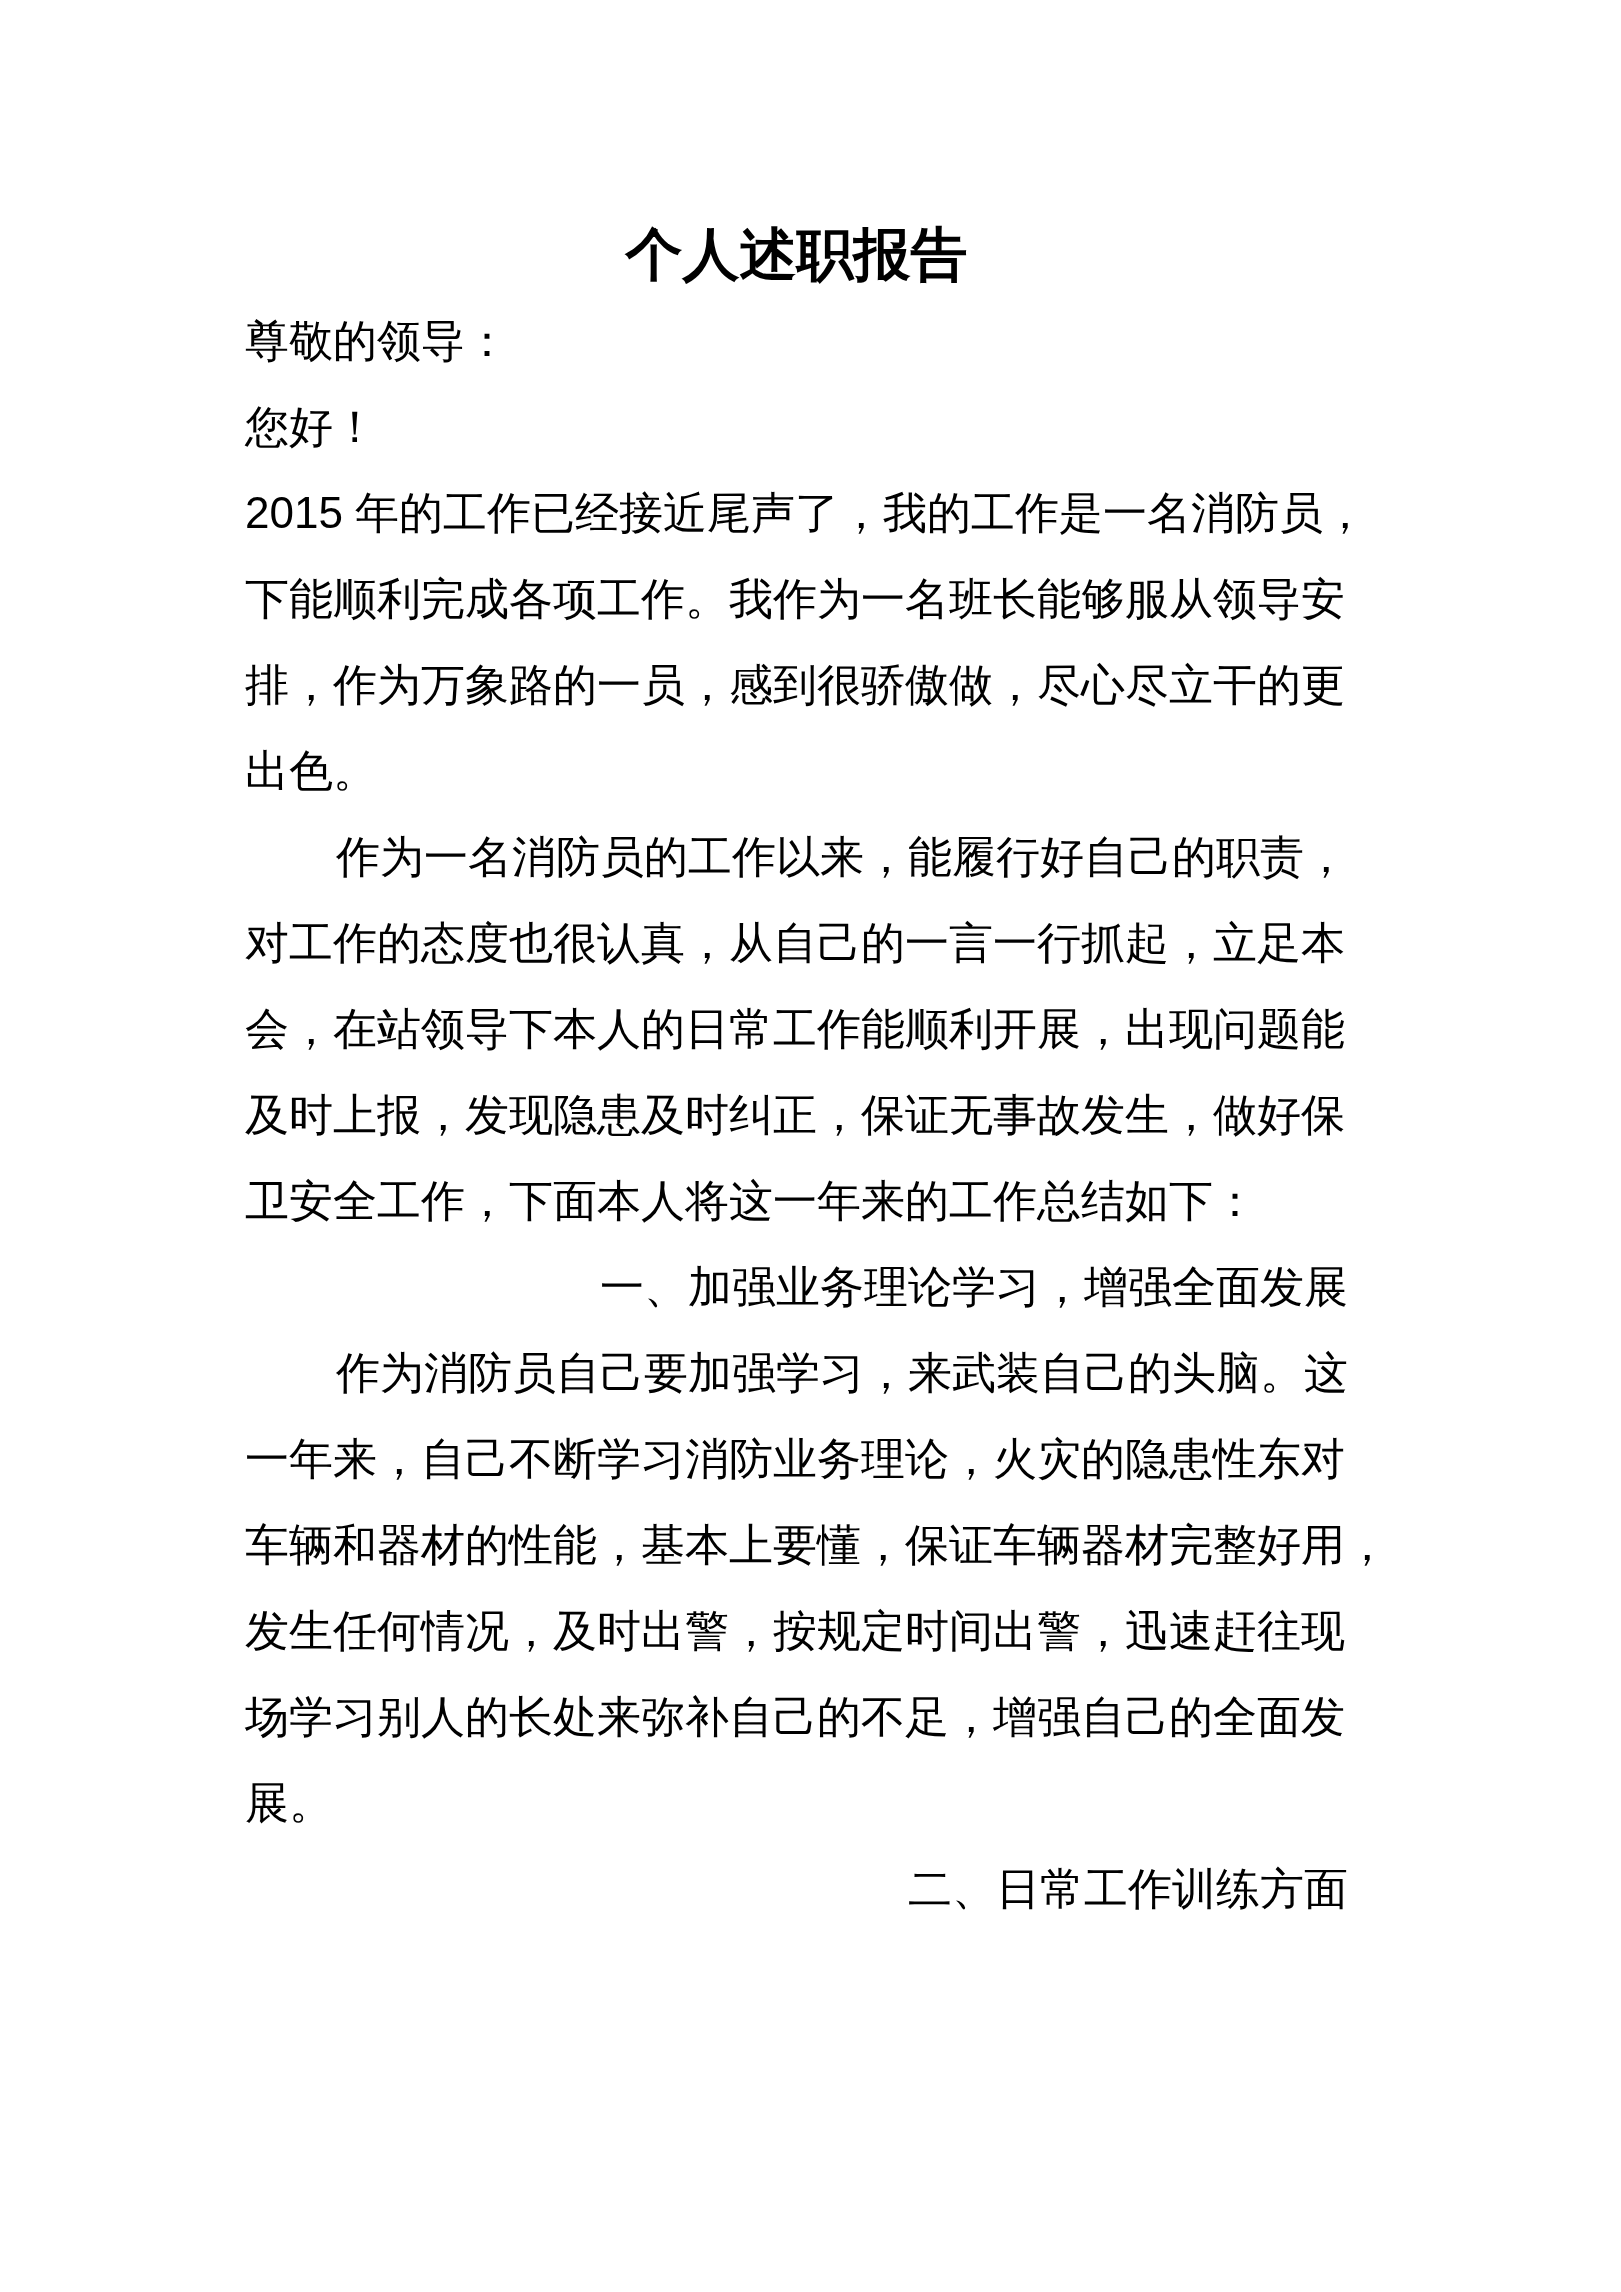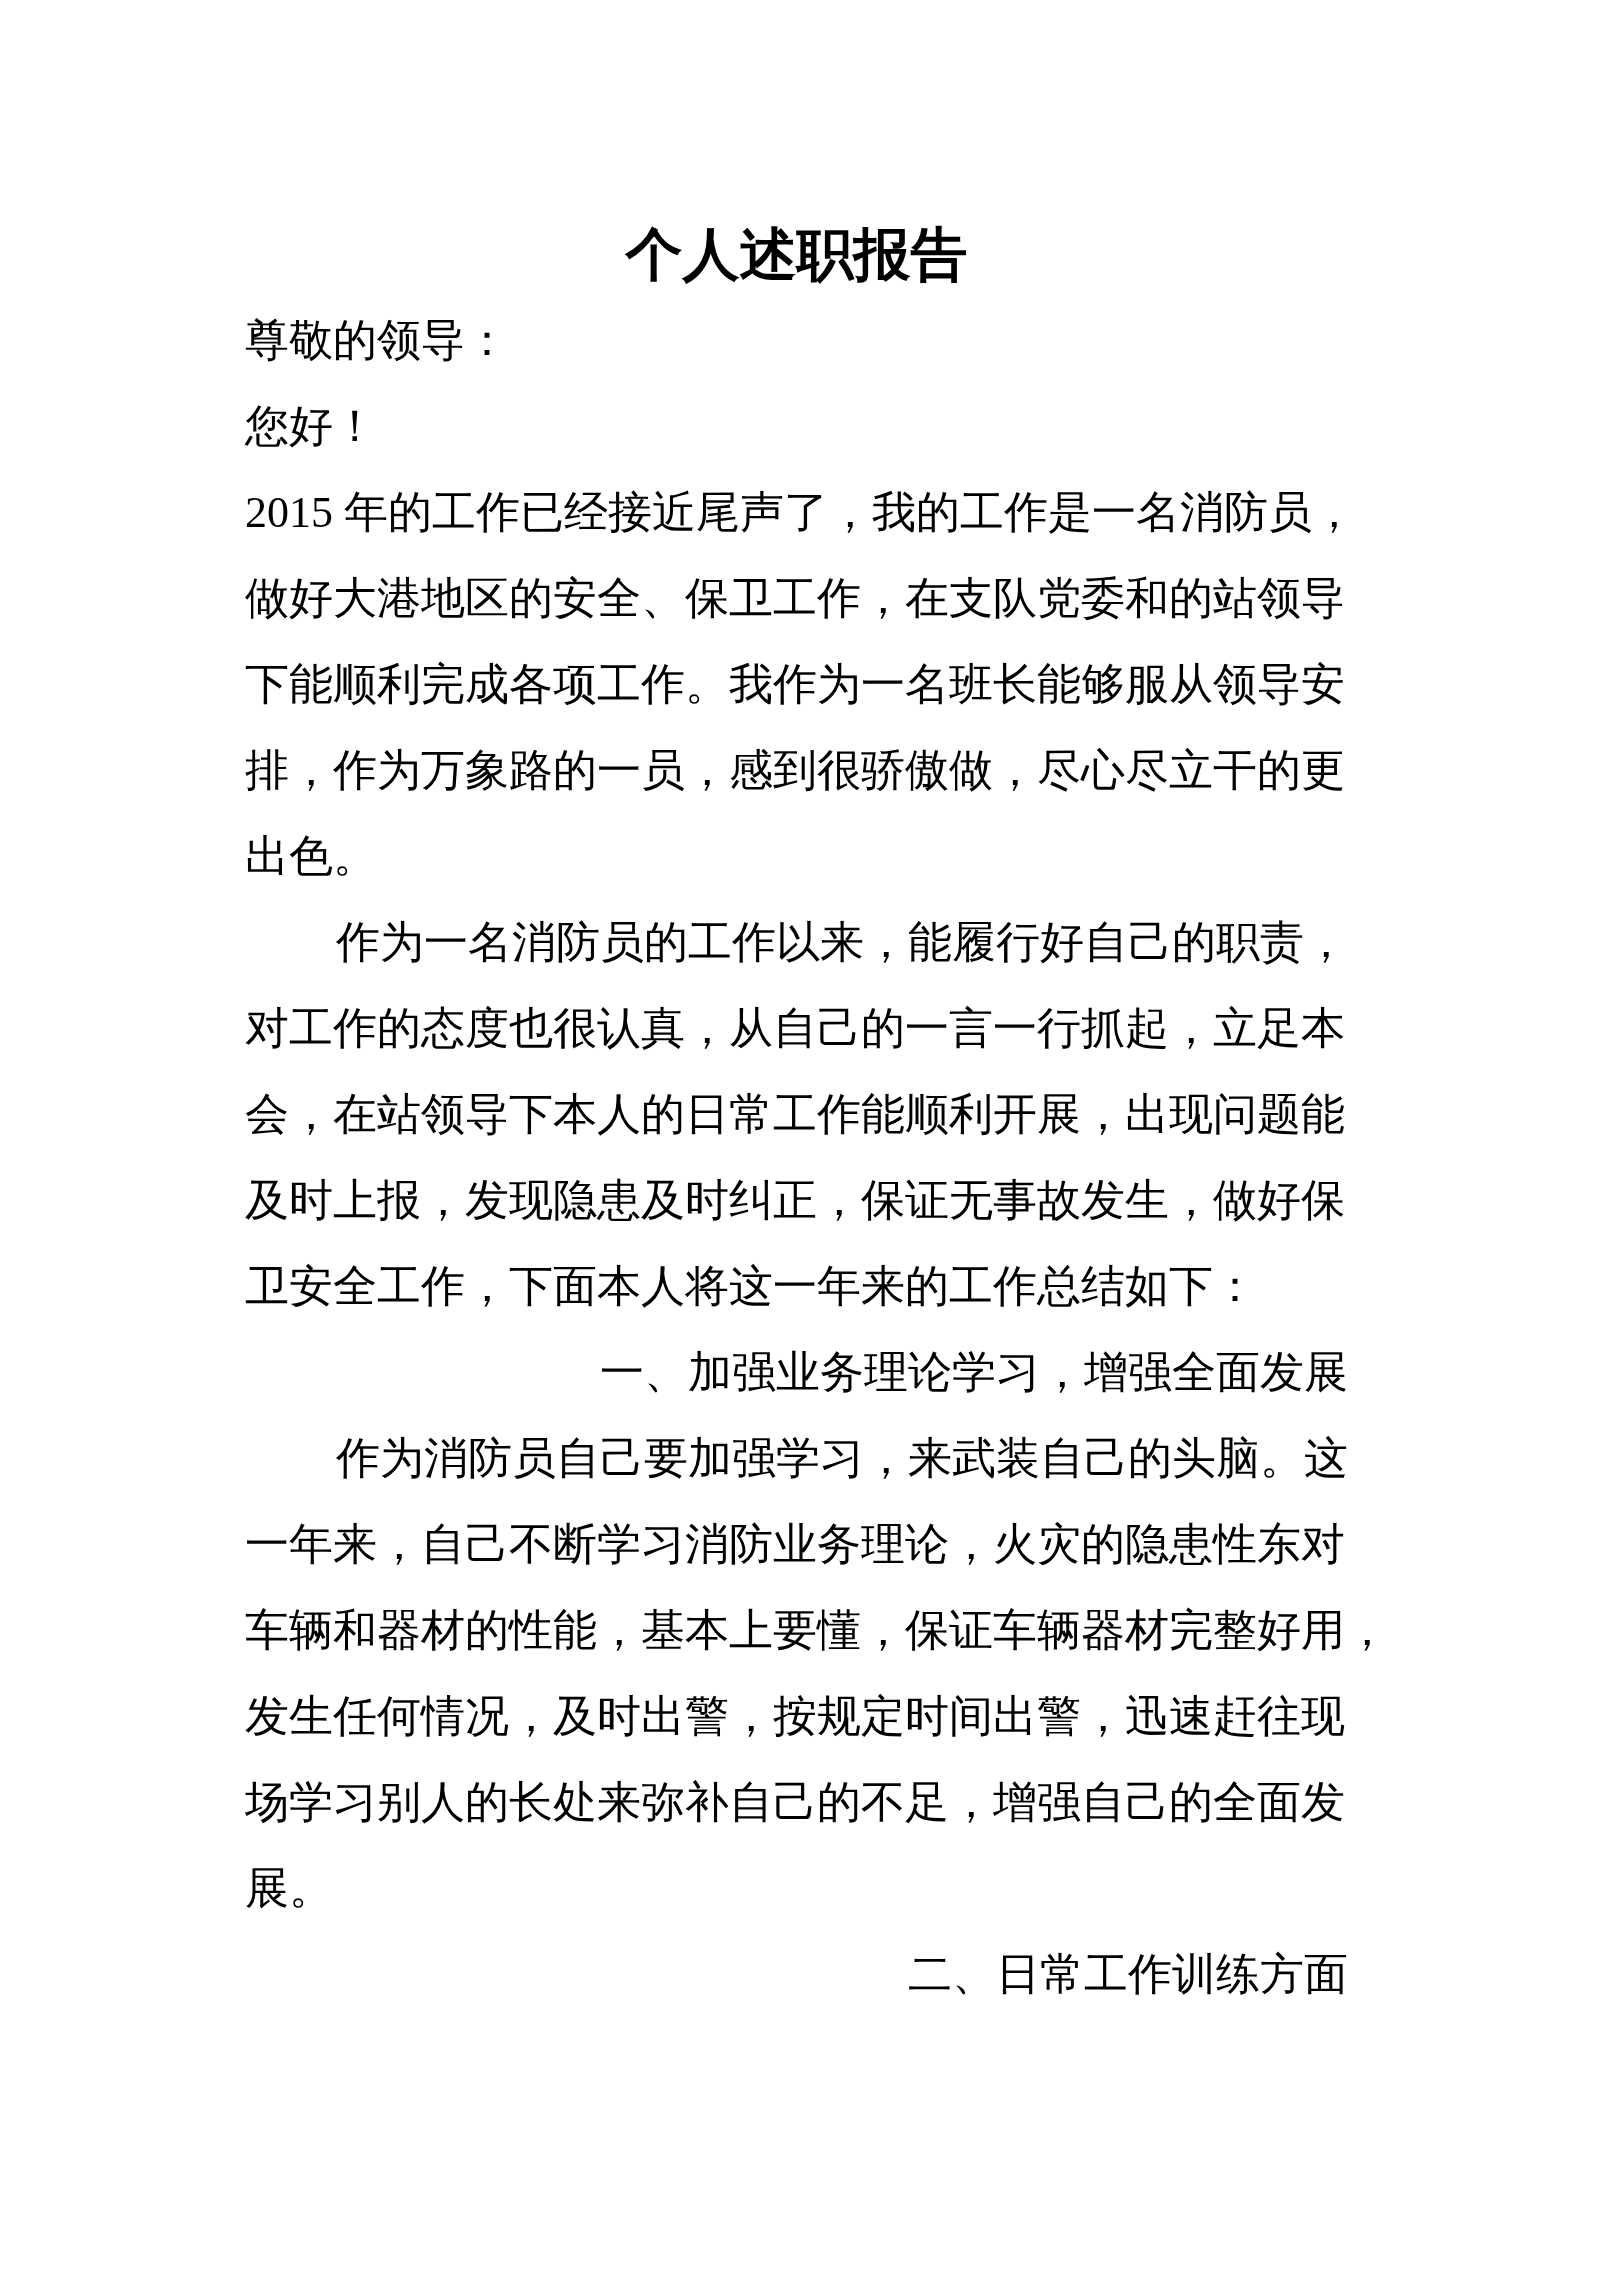--- a/index.html
+++ b/index.html
@@ -22,21 +22,21 @@
   .doc-title {
     font-family: "Liberation Serif", "DejaVu Serif", serif;
     font-size: 57px;
     line-height: 86px;
     font-weight: 700;
     text-align: center;
     color: #000000;
     white-space: nowrap;
   }
   .line {
-    font-family: Liberation Serif, serif;
+    font-family: Liberation Sans, sans-serif;
     font-size: 44px;
     line-height: 86px;
     color: #000000;
     white-space: nowrap;
     letter-spacing: 0px;
   }
   .line.indent {
     padding-left: 88px;
     text-align: right;
   }
@@ -44,21 +44,20 @@
 </head>
 <body>
 
 <div class="page">
   <div class="content">
     <div class="doc-title">个人述职报告</div>
     <div id="lines">
         <div class="line">尊敬的领导：</div>
         <div class="line">您好！</div>
         <div class="line">2015 年的工作已经接近尾声了，我的工作是一名消防员，</div>
-        <div class="line">做好大港地区的安全、保卫工作，在支队党委和的站领导</div>
         <div class="line">下能顺利完成各项工作。我作为一名班长能够服从领导安</div>
         <div class="line">排，作为万象路的一员，感到很骄傲做，尽心尽立干的更</div>
         <div class="line">出色。</div>
         <div class="line indent">作为一名消防员的工作以来，能履行好自己的职责，</div>
         <div class="line">对工作的态度也很认真，从自己的一言一行抓起，立足本</div>
         <div class="line">会，在站领导下本人的日常工作能顺利开展，出现问题能</div>
         <div class="line">及时上报，发现隐患及时纠正，保证无事故发生，做好保</div>
         <div class="line">卫安全工作，下面本人将这一年来的工作总结如下：</div>
         <div class="line indent">一、加强业务理论学习，增强全面发展</div>
         <div class="line indent">作为消防员自己要加强学习，来武装自己的头脑。这</div>

